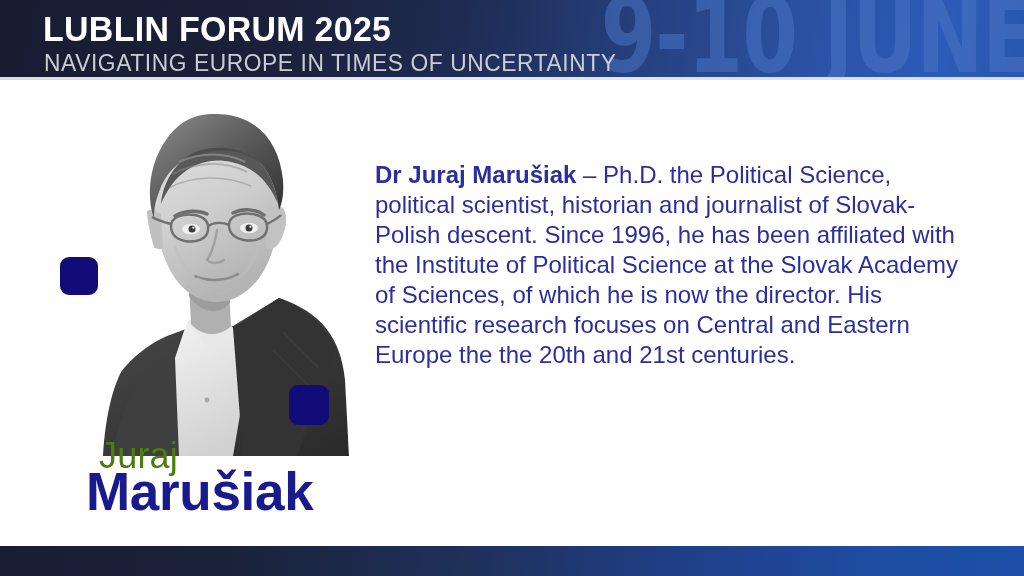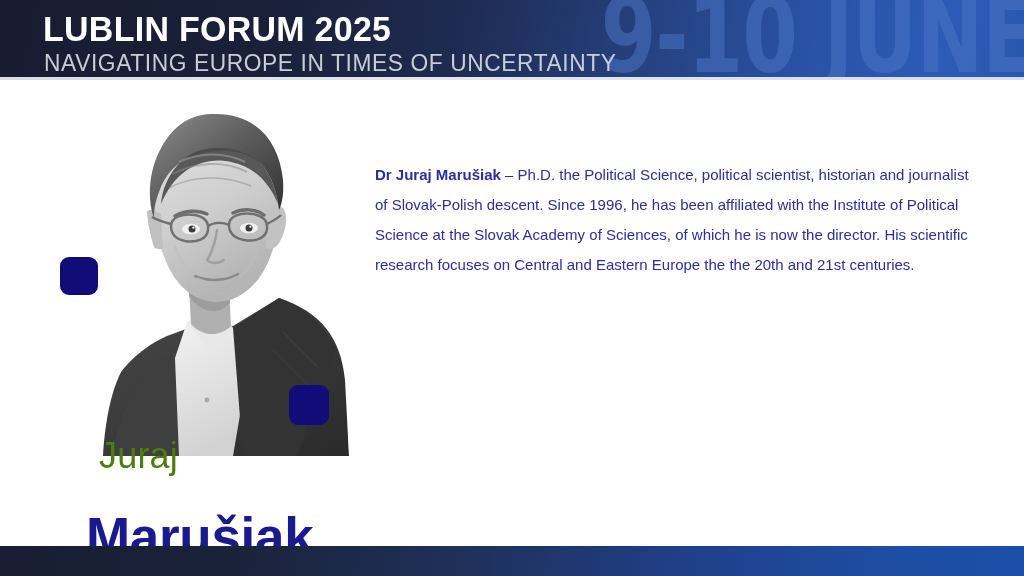--- a/index.html
+++ b/index.html
@@ -117,30 +117,29 @@
   .name-last {
     position: absolute;
     left: 86px;
     top: 465px;
     font-size: 53px;
     font-weight: bold;
     color: #191a8e;
     letter-spacing: -0.3px;
     line-height: 1;
     font-family: "Liberation Sans", sans-serif;
-    margin-top: 45px;
   }
 
   
   .bio {
     position: absolute;
     left: 375px;
     top: 160px;
     width: 600px;
-    font-size: 15px;
+    font-size: 24px;
     line-height: 30px;
     color: #2b2f9e;
     font-family: "Liberation Sans", sans-serif;
   }
   .bio b { font-weight: bold; }
 
   
   .footer-bar {
     position: absolute;
     left: 0;

